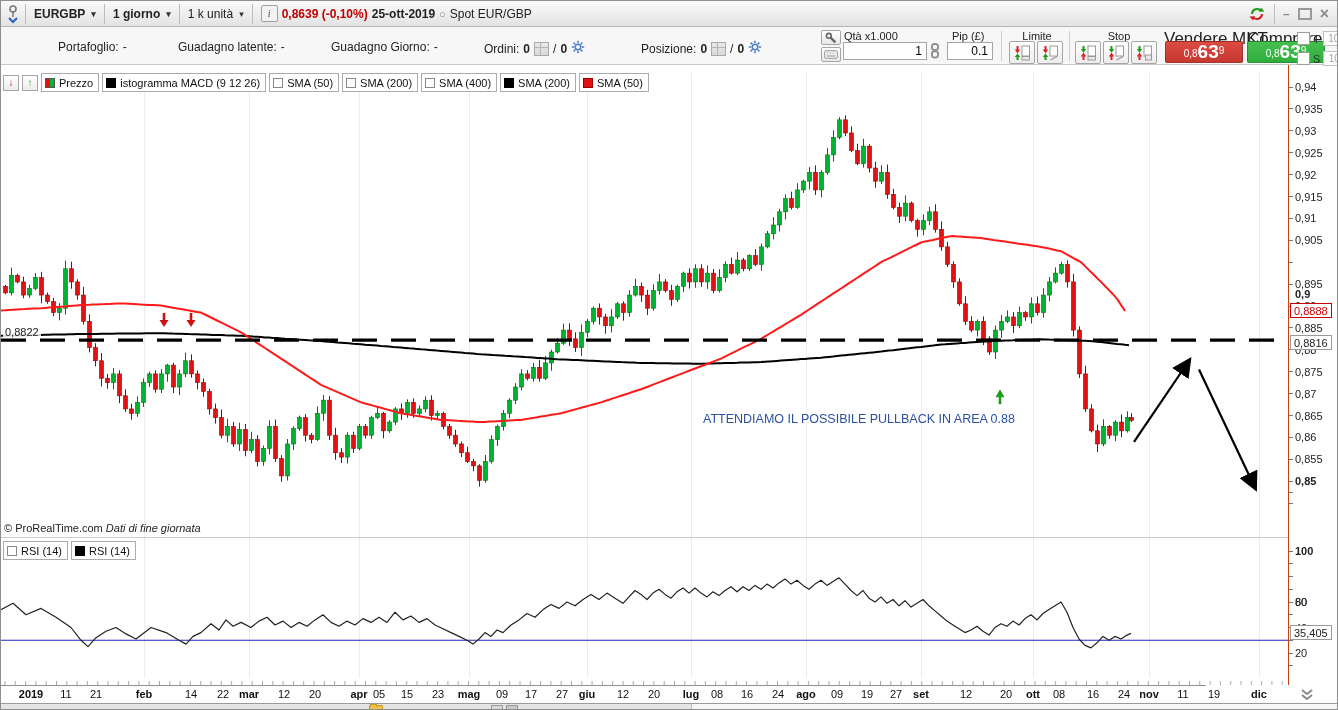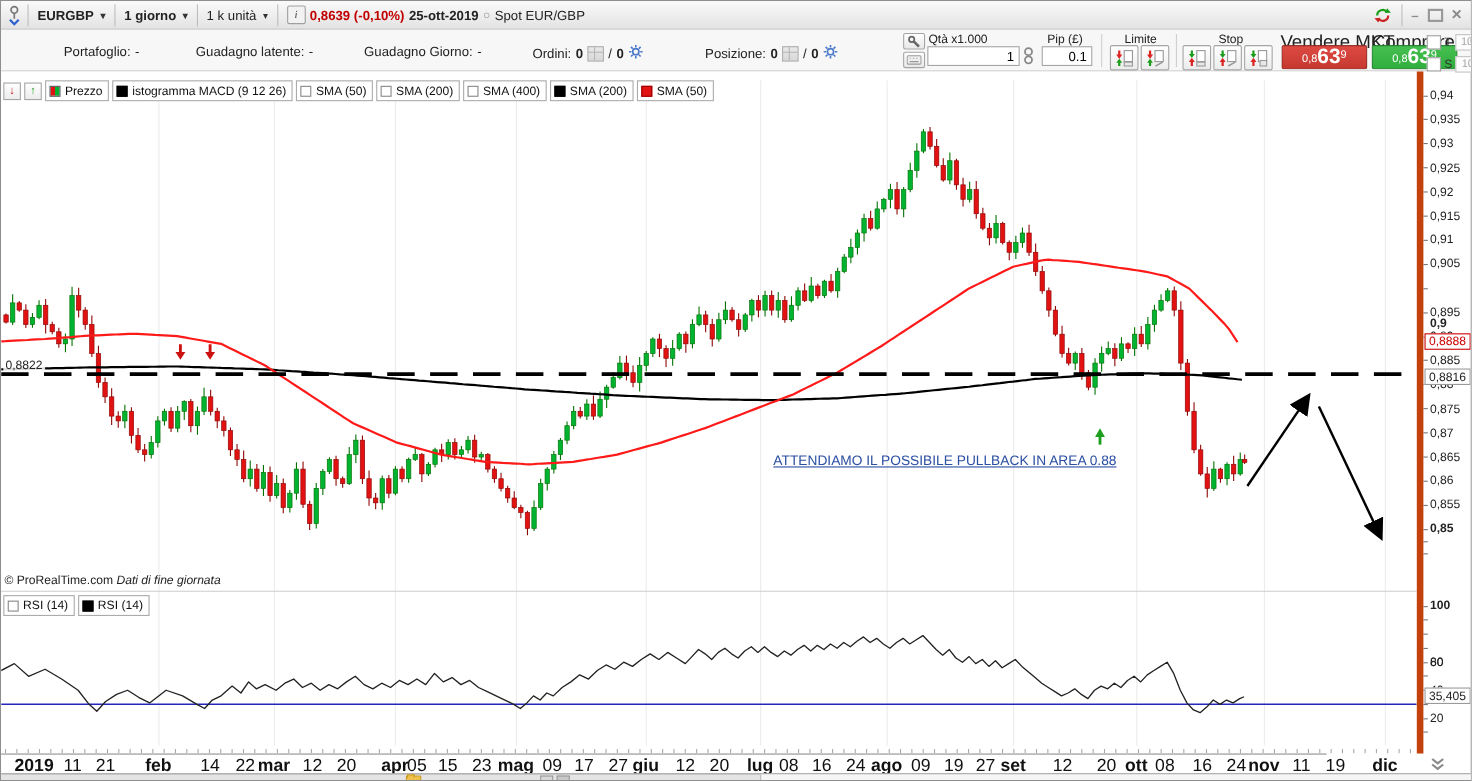--- a/index.html
+++ b/index.html
@@ -41,33 +41,33 @@
   
   .chart-region{position:absolute;left:0;top:64px;width:1287px;height:620px;background:#fff;}
   .legend-row{position:absolute;left:2px;top:8px;display:flex;gap:3px;align-items:center;z-index:5;}
   .mini-btn{width:16px;height:16px;border:1px solid #a5a5a5;background:linear-gradient(#fff,#ececec);display:flex;align-items:center;justify-content:center;font-size:10px;font-weight:bold;cursor:pointer;box-sizing:border-box;}
   .chip{display:flex;align-items:center;gap:4px;border:1px solid #ababab;background:#fff;padding:1px 5px 1px 3px;font-size:11px;color:#111;height:15px;cursor:pointer;white-space:nowrap;}
   .sw{width:10px;height:10px;border:1px solid #888;box-sizing:border-box;display:inline-block;}
   .sw-red-green{background:linear-gradient(90deg,#e31212 0 50%,#00b432 50% 100%);border-color:#555;}
   .sw-black{background:#000;border-color:#000;}
   .sw-red{background:#e31212;border-color:#900;}
   .sw-empty{background:#fff;}
-  .annotation{position:absolute;left:608px;top:346px;width:500px;text-align:center;font-size:12.5px;line-height:16px;z-index:4;text-decoration:underline;}
+  .annotation{position:absolute;left:608px;top:346px;width:500px;text-align:center;font-size:12.5px;line-height:16px;z-index:4;}
   .copyright{position:absolute;left:3px;top:457px;font-size:11px;color:#222;white-space:nowrap;z-index:4;}
   .copyright i{font-style:italic;}
   .rsi-legend{position:absolute;left:2px;top:476px;display:flex;gap:3px;z-index:5;justify-content:flex-end;}
   .left-price-label{position:absolute;left:2px;top:261px;font-size:11px;color:#222;background:rgba(255,255,255,.85);padding:0 2px;z-index:4;}
   
-  .right-axis{position:absolute;left:1287px;top:64px;width:46px;height:620px;border-left:6px solid #c2410c;background:#fff;box-sizing:border-box;font-size:11px;color:#222;}
+  .right-axis{position:absolute;left:1287px;top:64px;width:46px;height:620px;border-left:1px solid #c2410c;background:#fff;box-sizing:border-box;font-size:11px;color:#222;}
   .ptick{position:absolute;left:0;width:4px;height:1px;background:#777;}
   .plabel{position:absolute;left:6px;height:14px;line-height:14px;white-space:nowrap;}
   .axis-box{position:absolute;left:1px;height:15px;line-height:14px;font-size:11px;padding:0 3px;border:1px solid #9a9a9a;background:#fff;white-space:nowrap;z-index:6;box-sizing:border-box;}
   .axis-box.red{border-color:#cc0000;color:#cc0000;}
   
-  .xaxis{position:absolute;left:0;top:684px;width:1205px;height:18px;background:#fff;border-top:1px solid #8f8f8f;box-sizing:border-box;font-size:16px;color:#111;}
+  .xaxis{position:absolute;left:0;top:684px;width:1205px;height:18px;background:#fff;border-top:1px solid #8f8f8f;box-sizing:border-box;font-size:11px;color:#111;}
   .xlabel{position:absolute;top:2px;transform:translateX(-50%);white-space:nowrap;}
   .xlabel.b{font-weight:bold;}
   .scroll-btn{position:absolute;left:1294px;top:2px;width:24px;height:14px;display:flex;align-items:center;justify-content:center;cursor:pointer;}
   
   .bottom-strip{position:absolute;left:0;top:702px;width:1338px;height:8px;background:#e4e4e4;border-top:1px solid #9a9a9a;box-sizing:border-box;}
   .strip-white{position:absolute;left:690px;top:0;height:100%;width:648px;background:#f6f6f6;border-left:1px solid #bbb;}
   .folder-ico{position:absolute;left:368px;top:1px;width:12px;height:6px;background:#f0c24b;border:1px solid #c99a26;border-radius:1px;}
   .folder-ico:before{content:"";position:absolute;left:0;top:-2px;width:5px;height:2px;background:#f0c24b;border:1px solid #c99a26;border-bottom:none;}
   .strip-glyph{position:absolute;top:1px;width:10px;height:5px;border:1px solid #9a9a9a;background:#d8d8d8;}
 </style>

